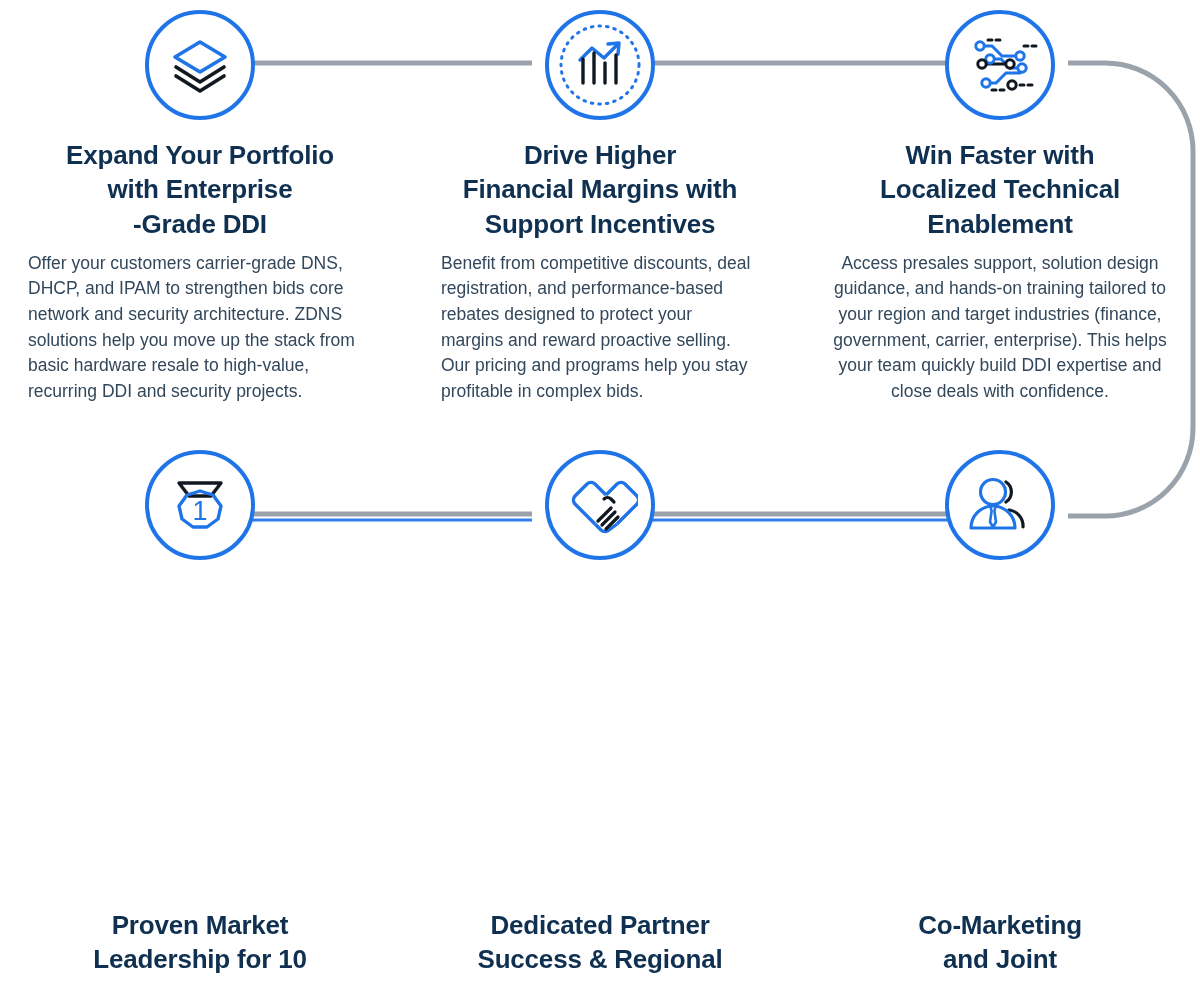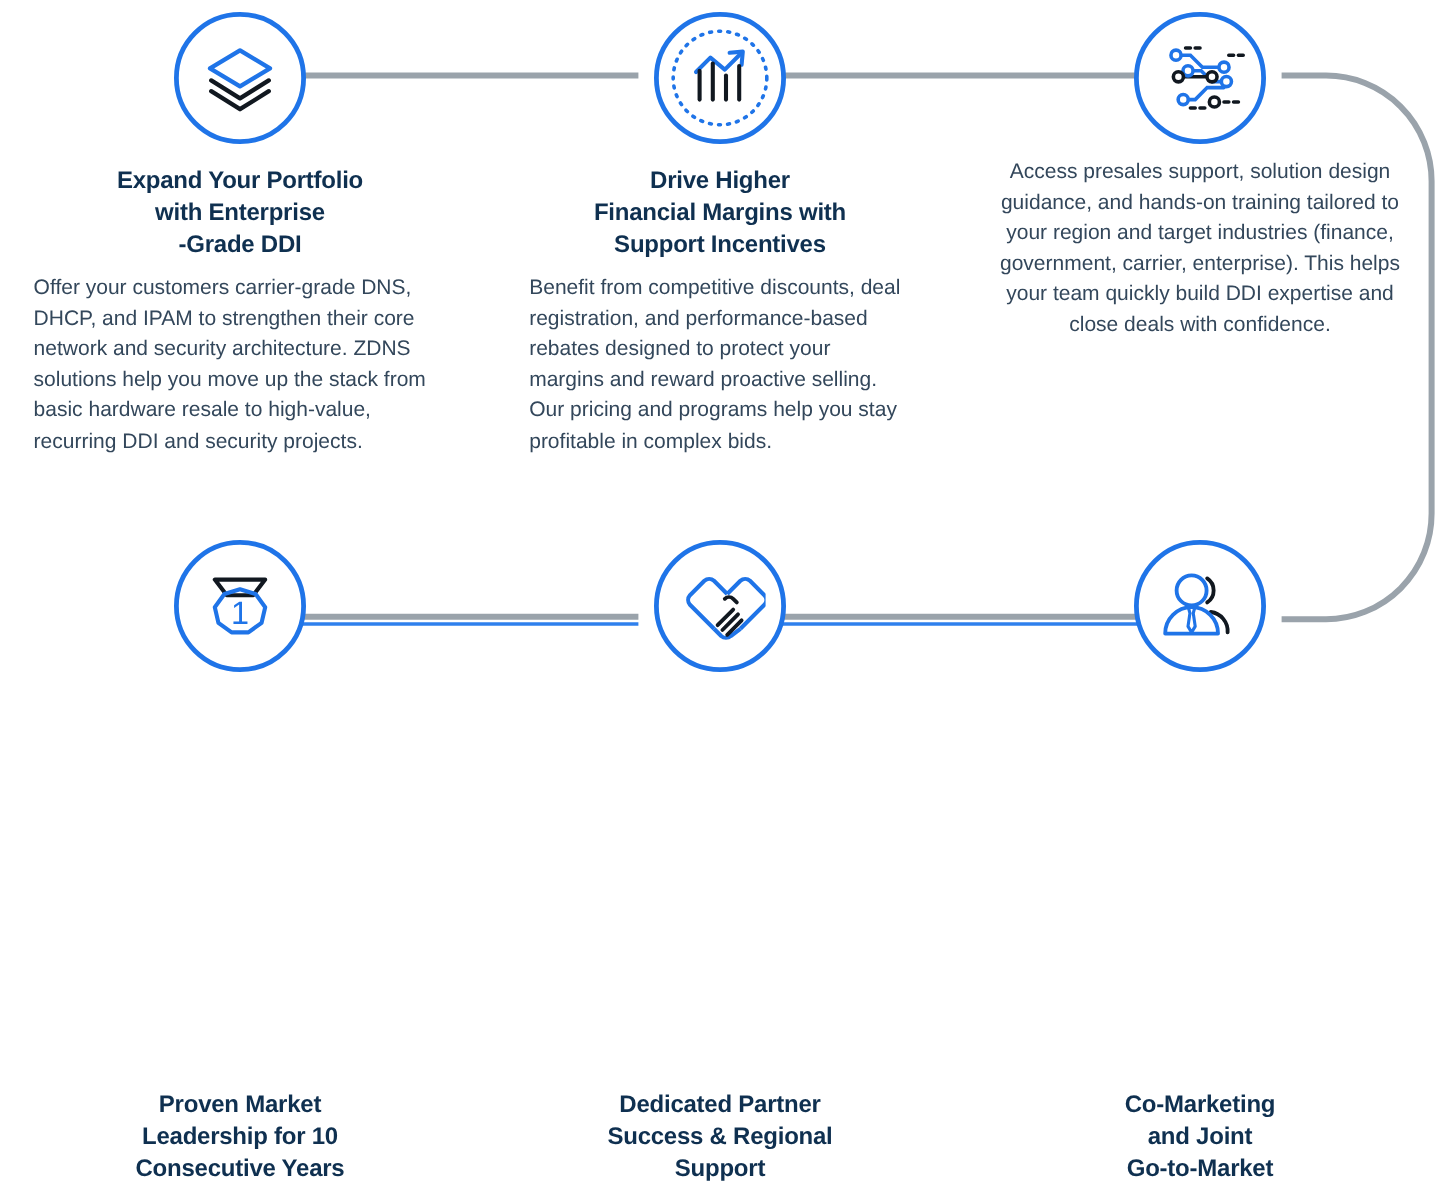--- a/index.html
+++ b/index.html
@@ -45,21 +45,21 @@
     box-sizing:border-box;
     display:flex;align-items:center;justify-content:center;
     position:relative;z-index:3;
     flex:0 0 auto;
   }
   .icon-badge svg{display:block;}
 
   
   .card-title{
     margin:18px 0 0 0;
-    font-size:20px;
+    font-size:26px;
     line-height:1.32;
     font-weight:bold;
     color:#0f3050;
     text-align:center;
     letter-spacing:-0.2px;
     max-width:330px;
     white-space:pre-line;
   }
   .card-body{
     margin:10px 0 0 0;
@@ -102,21 +102,21 @@
       <div class="icon-badge">
         <svg width="70" height="70" viewBox="0 0 70 70">
           <path d="M35 12 L60 27 L35 42 L10 27 Z" fill="none" stroke="#1f74e8" stroke-width="3.6" stroke-linejoin="round"></path>
           <path d="M11 37 L35 52 L59 37" fill="none" stroke="#111820" stroke-width="3.6" stroke-linecap="round" stroke-linejoin="round"></path>
           <path d="M11 46 L35 61 L59 46" fill="none" stroke="#111820" stroke-width="3.6" stroke-linecap="round" stroke-linejoin="round"></path>
         </svg>
       </div>
       <div class="card-title">Expand Your Portfolio
 with Enterprise
 -Grade DDI</div>
-      <div class="card-body">Offer your customers carrier-grade DNS, DHCP, and IPAM to strengthen their core network and security architecture. ZDNS solutions help you move up the stack from basic hardware resale to high-value, recurring DDI and security projects.</div>
+      <div class="card-body">Offer your customers carrier-grade DNS, DHCP, and IPAM to strengthen bids core network and security architecture. ZDNS solutions help you move up the stack from basic hardware resale to high-value, recurring DDI and security projects.</div>
     </div>
 
     <div class="card row1 col2">
       <div class="icon-badge">
         <svg width="96" height="96" viewBox="0 0 96 96">
           <circle cx="48" cy="48" r="39" fill="none" stroke="#1f74e8" stroke-width="3" stroke-dasharray="1.6 6" stroke-linecap="round"></circle>
           <path d="M28 43 L40 31 L52 41 L65 28" fill="none" stroke="#1f74e8" stroke-width="3.4" stroke-linejoin="round" stroke-linecap="round"></path>
           <path d="M56 27 L67 26 L66 37" fill="none" stroke="#1f74e8" stroke-width="3.4" stroke-linejoin="round" stroke-linecap="round"></path>
           <line x1="31" y1="42" x2="31" y2="66" stroke="#111820" stroke-width="3.4" stroke-linecap="round"></line>
           <line x1="42" y1="36" x2="42" y2="66" stroke="#111820" stroke-width="3.4" stroke-linecap="round"></line>
@@ -155,20 +155,23 @@
             <circle cx="50" cy="55" r="4.2"></circle>
           </g>
           <g stroke="#111820" stroke-width="3" stroke-linecap="round">
             <path d="M26 10 h4 M34 10 h4"></path>
             <path d="M62 16 h4 M70 16 h4"></path>
             <path d="M58 55 h4 M66 55 h4"></path>
             <path d="M30 60 h4 M38 60 h4"></path>
           </g>
         </svg>
       </div>
+      <div class="card-title">Win Faster with
+Localized Technical
+Enablement</div>
       <div class="card-body">Access presales support, solution design guidance, and hands-on training tailored to your region and target industries (finance, government, carrier, enterprise). This helps your team quickly build DDI expertise and close deals with confidence.</div>
     </div>
 
     <div class="card row2 col1">
       <div class="icon-badge">
         <svg width="78" height="78" viewBox="0 0 78 78">
           <path d="M18 17 H60 L50 30 H28 Z" fill="none" stroke="#111820" stroke-width="3.4" stroke-linejoin="round"></path>
           <path d="M39 25 L52 29 L60 40 L57 53 L46 61 L32 61 L21 53 L18 40 L26 29 Z" fill="none" stroke="#1f74e8" stroke-width="3.4" stroke-linejoin="round"></path>
           <text x="39" y="54" text-anchor="middle" font-family="'Liberation Sans', sans-serif" font-size="27" fill="#1f74e8">1</text>
         </svg>

